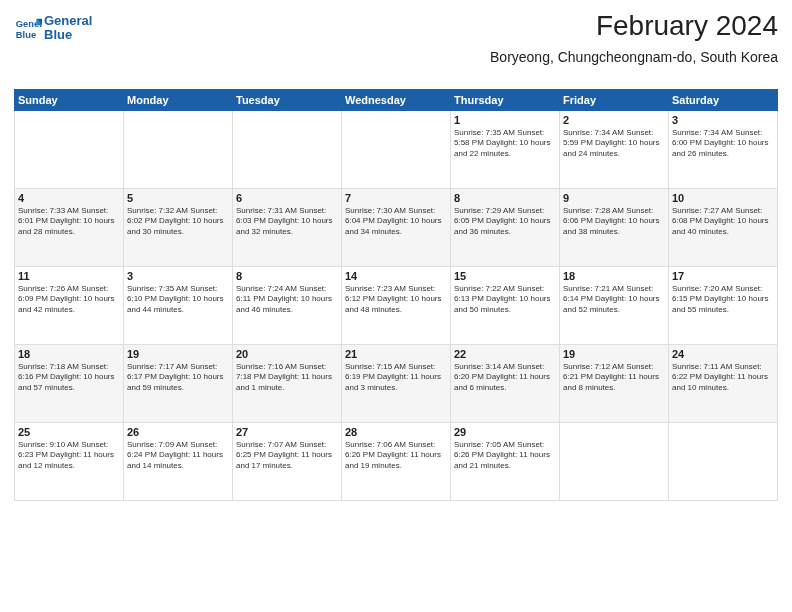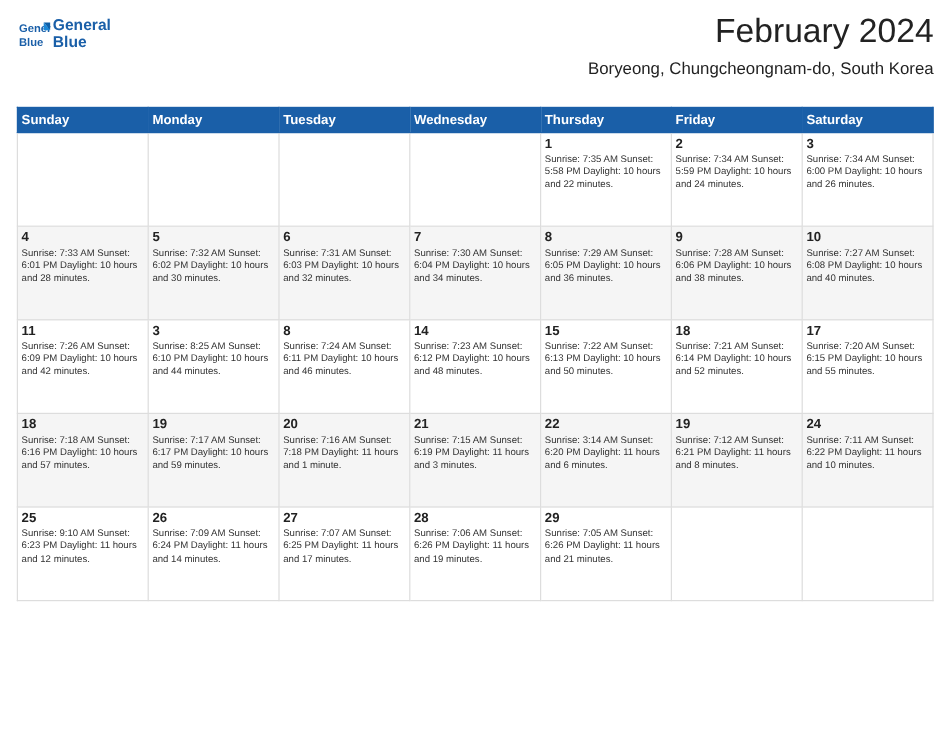--- a/index.html
+++ b/index.html
@@ -215,21 +215,21 @@
         <tr>
           <td>
             <span class="day-num">11</span>
             <div class="cell-content">Sunrise: 7:26 AM
 Sunset: 6:09 PM
 Daylight: 10 hours
 and 42 minutes.</div>
           </td>
           <td>
             <span class="day-num">3</span>
-            <div class="cell-content">Sunrise: 8:25 AM
+            <div class="cell-content">Sunrise: 7:35 AM
 Sunset: 6:10 PM
 Daylight: 10 hours
 and 44 minutes.</div>
           </td>
           <td>
             <span class="day-num">8</span>
             <div class="cell-content">Sunrise: 7:24 AM
 Sunset: 6:11 PM
 Daylight: 10 hours
 and 46 minutes.</div>

